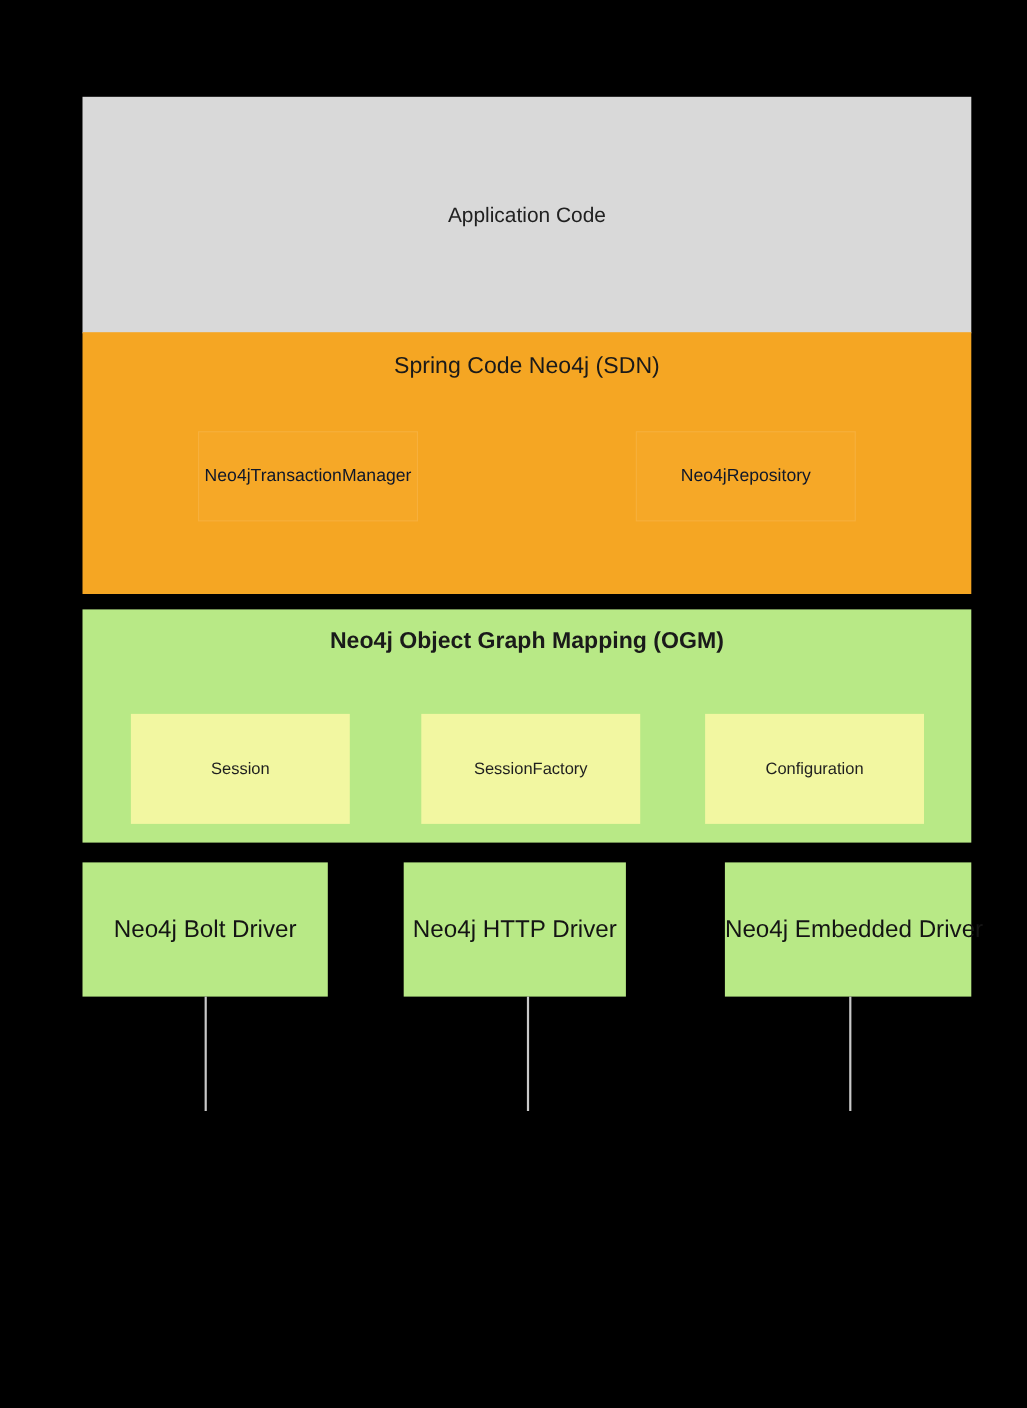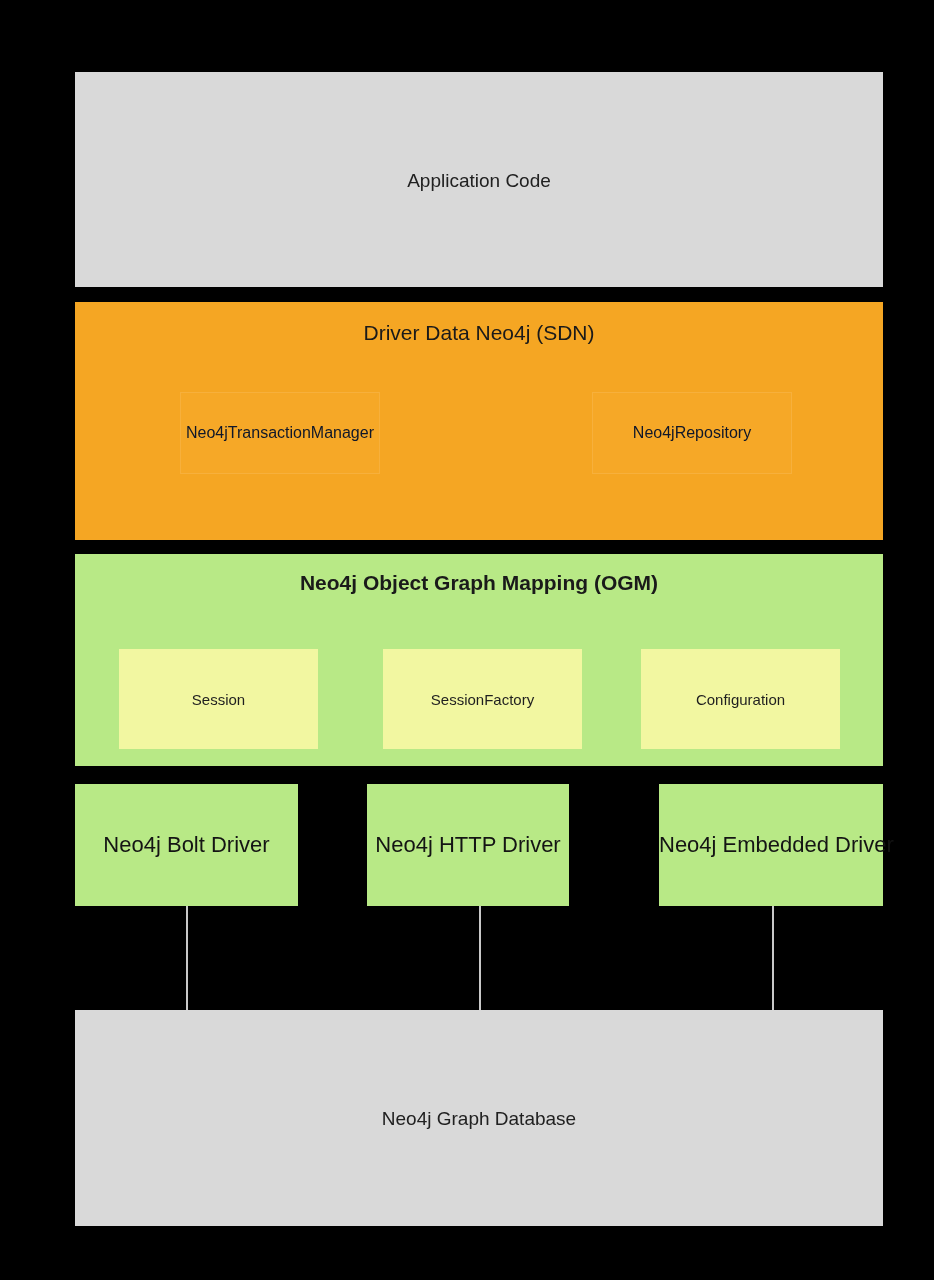--- a/index.html
+++ b/index.html
@@ -42,21 +42,21 @@
     transform: translateY(-50%);
     text-align: center;
     color: #212121;
     font-size: 19px;
     line-height: 1;
     white-space: nowrap;
   }
   
   #app-code-layer {
     left: 75px;
-    top: 72px;
+    top: 88px;
     width: 808px;
     height: 215px;
     background: #D9D9D9;
   }
   
   #sdn-layer {
     left: 75px;
     top: 302px;
     width: 808px;
     height: 238px;
@@ -77,21 +77,21 @@
     right: 0;
     top: 50%;
     transform: translateY(-50%);
     text-align: center;
     color: #0f172a;
     font-size: 16px;
     line-height: 1;
     white-space: nowrap;
   }
   #sdn-box-txmanager { left: 105px; width: 200px; }
-  #sdn-box-repository { left: 517px; width: 200px; padding-left: 10px; }
+  #sdn-box-repository { left: 503px; width: 200px; padding-left: 10px; }
   
   #ogm-layer {
     left: 75px;
     top: 554px;
     width: 808px;
     height: 212px;
     background: #B8E986;
   }
   #ogm-layer .layer-title { top: 18px; font-weight: 700; }
   .ogm-inner {
@@ -160,21 +160,21 @@
 </head>
 <body>
 
 <div id="diagram">
 
   <div class="layer" id="app-code-layer">
     <div class="centered-label">Application Code</div>
   </div>
 
   <div class="layer" id="sdn-layer">
-    <div class="layer-title">Driver Data Neo4j (SDN)</div>
+    <div class="layer-title">Spring Code Neo4j (SDN)</div>
     <div class="sdn-inner" id="sdn-box-txmanager">
       <div class="sdn-inner-label">Neo4jTransactionManager</div>
     </div>
     <div class="sdn-inner" id="sdn-box-repository">
       <div class="sdn-inner-label">Neo4jRepository</div>
     </div>
   </div>
 
   <div class="layer" id="ogm-layer">
     <div class="layer-title">Neo4j Object Graph Mapping (OGM)</div>
@@ -196,17 +196,14 @@
     <div class="driver-label">Neo4j HTTP Driver</div>
   </div>
   <div class="driver-box" id="driver-embedded">
     <div class="driver-label">Neo4j Embedded Driver</div>
   </div>
 
   <div class="connector" id="connector-bolt"></div>
   <div class="connector" id="connector-http"></div>
   <div class="connector" id="connector-embedded"></div>
 
-  <div class="layer" id="database-layer">
-    <div class="centered-label">Neo4j Graph Database</div>
-  </div>
 
 </div>
 
 </body></html>

